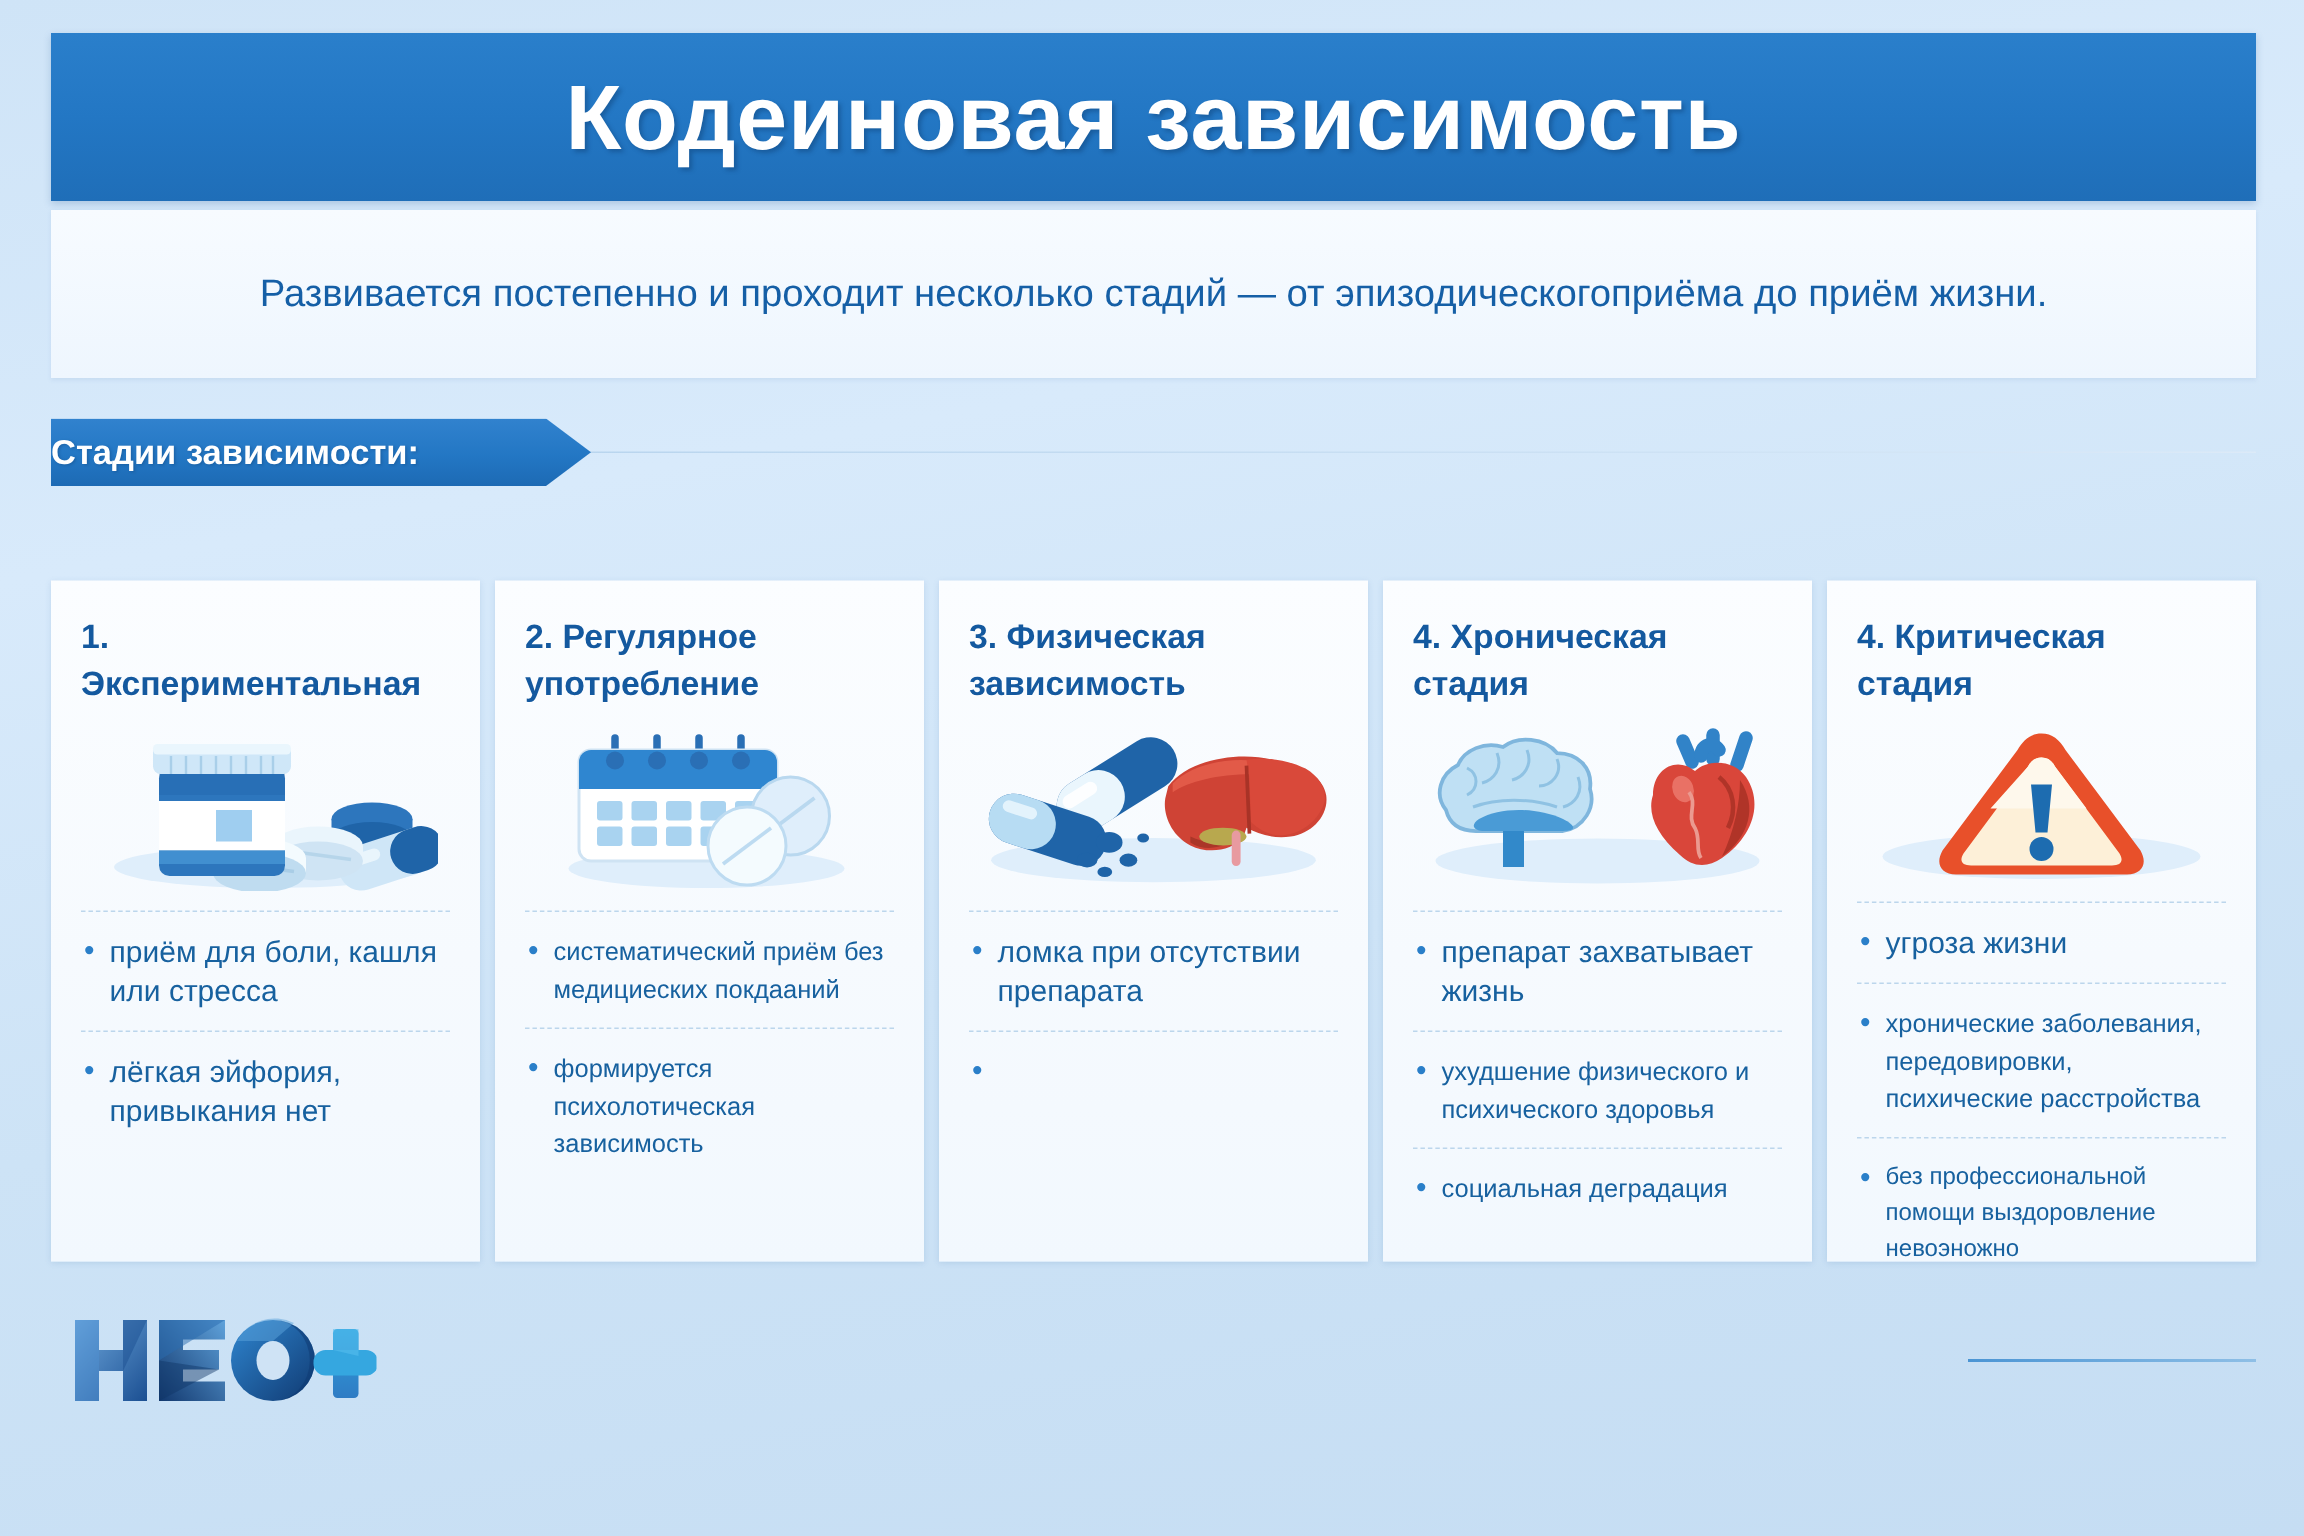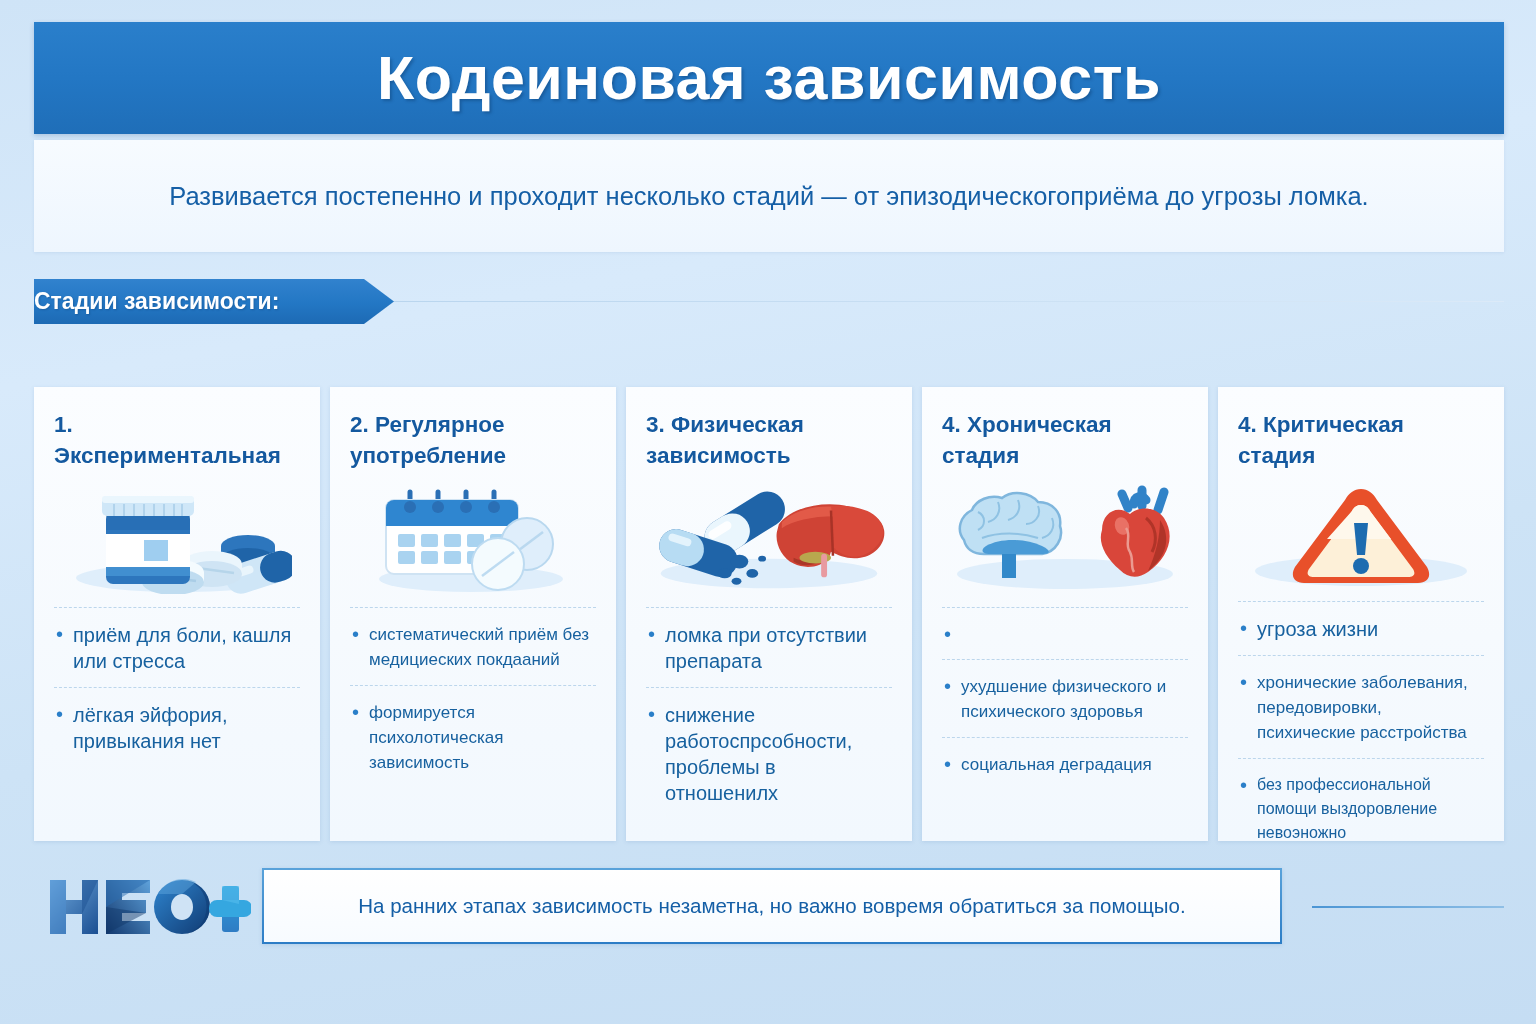--- a/index.html
+++ b/index.html
@@ -215,21 +215,21 @@
 <body>
 
 <div class="page">
 
   <div class="header-bar">
     <div class="header-title">Кодеиновая зависимость</div>
   </div>
 
   <div class="subtitle-panel">
     <div class="subtitle-line">Развивается постепенно и проходит несколько стадий — от эпизодического</div>
-    <div class="subtitle-line">приёма до угрозы ломка.</div>
+    <div class="subtitle-line">приёма до приём жизни.</div>
   </div>
 
   <div class="banner-wrap">
     <div class="banner-rule"></div>
     <div class="banner-chevron">
       <div class="banner-text">Стадии зависимости:</div>
     </div>
   </div>
 
   <div class="cards">
@@ -386,21 +386,20 @@
       </div>
       <div class="bullets">
         <div class="bullet-sep"></div>
         <div class="bullet">
           <span class="bullet-dot">•</span>
           <span class="bullet-text">ломка при отсутствии препарата</span>
         </div>
         <div class="bullet-sep"></div>
         <div class="bullet">
           <span class="bullet-dot">•</span>
-          <span class="bullet-text">снижение работоспрсобности, проблемы в отношенилх</span>
         </div>
       </div>
     </div>
 
     <div class="card">
       <div class="card-title">4. Хроническая стадия</div>
       <div class="card-icon">
         <svg width="246" height="112" viewBox="0 0 246 112">
           <ellipse cx="123" cy="92" rx="108" ry="15" fill="#dfeefb"></ellipse>
 
@@ -422,20 +421,21 @@
           <path d="M218 38 C230 56 224 76 206 89 C214 72 218 54 218 38 Z" fill="#b03428"></path>
           <ellipse cx="180" cy="44" rx="7" ry="9" fill="#ed8074" opacity="0.75" transform="rotate(-20 180 44)"></ellipse>
           <path d="M184 46 C190 54 182 62 188 70 C192 78 188 84 192 90" stroke="#eb9a90" stroke-width="2.5" fill="none"></path>
           <path d="M204 36 C214 44 216 58 210 70" stroke="#b03428" stroke-width="3" fill="none"></path>
         </svg>
       </div>
       <div class="bullets">
         <div class="bullet-sep"></div>
         <div class="bullet">
           <span class="bullet-dot">•</span>
+          <span class="bullet-text">препарат захватывает жизнь</span>
         </div>
         <div class="bullet-sep"></div>
         <div class="bullet">
           <span class="bullet-dot">•</span>
           <span class="bullet-text sm">ухудшение физического и психического здоровья</span>
         </div>
         <div class="bullet-sep"></div>
         <div class="bullet">
           <span class="bullet-dot">•</span>
           <span class="bullet-text sm">социальная деградация</span>
@@ -509,19 +509,16 @@
         <ellipse cx="136" cy="33" rx="28" ry="27" fill="url(#lgC)"></ellipse>
         <ellipse cx="136" cy="33" rx="11" ry="13" fill="#cfe3f5"></ellipse>
         <path d="M136 6 A28 27 0 0 1 136 60 A20 22 0 0 0 136 6 Z" fill="#0f3a72" opacity="0.55"></path>
         <path d="M112 20 A28 27 0 0 1 150 8 L136 20 Z" fill="#5ba3dc" opacity="0.5"></path>
 
         <rect x="176" y="12" width="17" height="46" rx="3" fill="url(#lgD)"></rect>
         <rect x="163" y="26" width="43" height="17" rx="8" fill="#35a7e0"></rect>
         <path d="M176 12 L193 12 L193 30 L176 26 Z" fill="#57c0ee" opacity="0.55"></path>
       </svg>
     </div>
-    <div class="footer-note">
-      <div class="footer-note-text">На ранних этапах зависимость незаметна, но важно вовремя обратиться за помощыо.</div>
-    </div>
     <div class="footer-rule"></div>
   </div>
 
 </div>
 
 </body></html>

